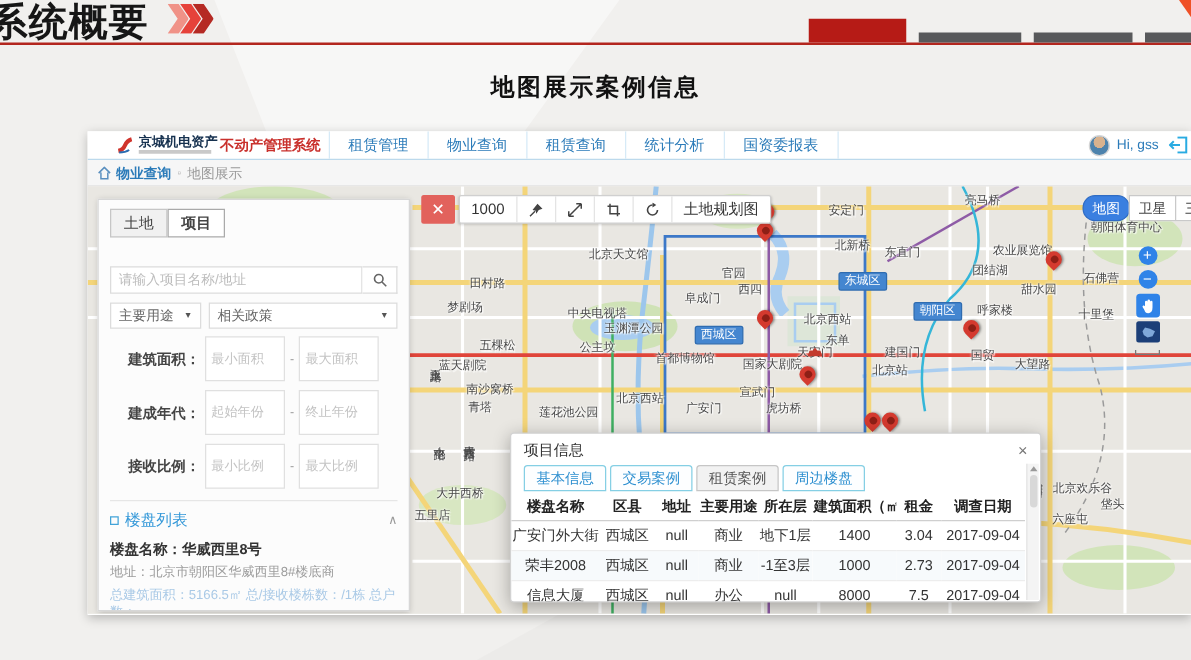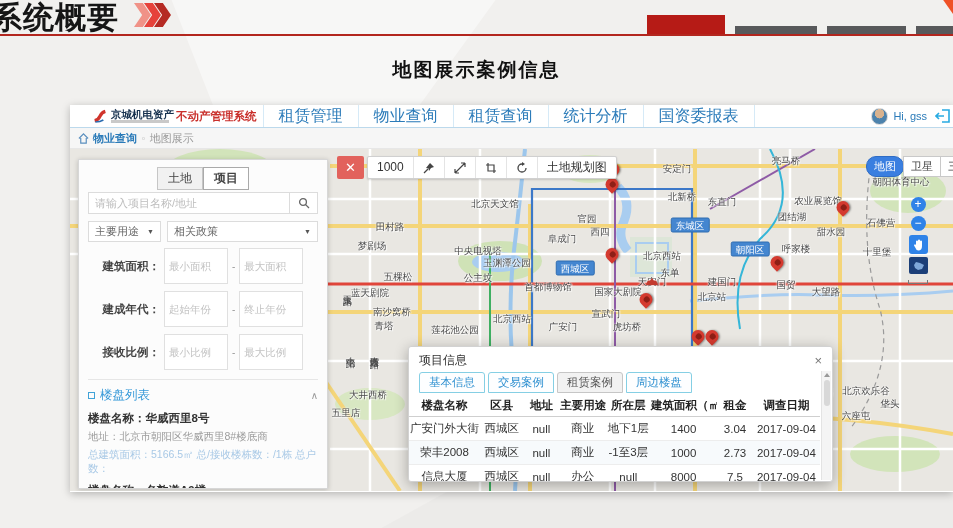--- a/index.html
+++ b/index.html
@@ -32,21 +32,21 @@
 
   
   .app-header { height:23px; display:flex; align-items:stretch; background:#fff;
     border-bottom:1px solid #bcd9ec; }
   .brand { display:flex; align-items:center; padding:0 6px 0 4px;margin-left:18px; }
   .brand svg { width:16px; height:16px; margin-right:3px; }
   .brand-name { font-size:10.5px; font-weight:bold; color:#16314f; line-height:10px; }
   .brand-sub-smudge { width:58px; height:3px; background:#c9c9c9; margin-top:1px; }
   .brand-system { font-size:11.5px; font-weight:bold; color:#c9302c; margin-left:2px; }
   .nav { display:flex; }
-  .nav-item { padding:0 15px; font-size:16px; color:#2b7bb9; line-height:22px;
+  .nav-item { padding:0 15px; font-size:12px; color:#2b7bb9; line-height:22px;
     border-left:1px solid #d6eaf7; cursor:pointer; }
   .nav-item:last-child { border-right:1px solid #d6eaf7; }
   .header-right { margin-left:auto; display:flex; align-items:center; padding-right:2px; }
   .avatar { width:17px; height:17px; border-radius:50%; border:1px solid #d5d5d5;
     background:radial-gradient(circle at 50% 32%,#d8b28e 36%,#4d83ad 38%); margin-right:5px; }
   .greeting { font-size:11px; color:#2b7bb9; margin-right:8px; }
   .exit-icon { width:16px; height:14px; }
 
   
   .breadcrumb { height:21px; background:#f6f6f6; border-bottom:1px solid #e7e7e7;
@@ -97,21 +97,21 @@
   .mc-sq { width:19px; height:19px; border-radius:3px; background:#2f83e8; margin:0 auto 3px;
     display:flex; align-items:center; justify-content:center; cursor:pointer; }
   .mc-ov { width:19px; height:17px; border-radius:2px; background:#1c3f78; margin:0 auto;
     display:flex; align-items:center; justify-content:center; cursor:pointer; }
   .mc-scale { margin-top:6px; width:20px; border-bottom:1px solid #777; height:4px;
     border-left:1px solid #777; border-right:1px solid #777; }
 
   
   .panel { position:absolute; left:8px; top:10px; width:250px; height:330px; background:#fcfcfc;
     border:1px solid #d7d7d7; box-shadow:0 1px 5px rgba(0,0,0,.2); padding:7px 9px; overflow:hidden; }
-  .ptabs { display:flex; margin-bottom:2px;justify-content:center; }
+  .ptabs { display:flex; margin-bottom:23px; }
   .ptab { font-size:12px; padding:2px 10px; border:1px solid #c6c6c6; background:#f1f1f1;
     color:#444; cursor:pointer; }
   .ptab.active { background:#fff; border-color:#aaa; font-weight:bold; }
   .search-row { display:flex; margin-bottom:7px; }
   .search-input { flex:1; height:22px; border:1px solid #dcdcdc; background:#fff; padding:0 6px;
     font-size:11px; color:#444; font-family:inherit; }
   .search-input::placeholder { color:#bdbdbd; }
   .search-btn { width:28px; height:22px; border:1px solid #dcdcdc; border-left:none; background:#fff;
     display:flex; align-items:center; justify-content:center; cursor:pointer; }
   .sel-row { display:flex; margin-bottom:6px; gap:6px; }

